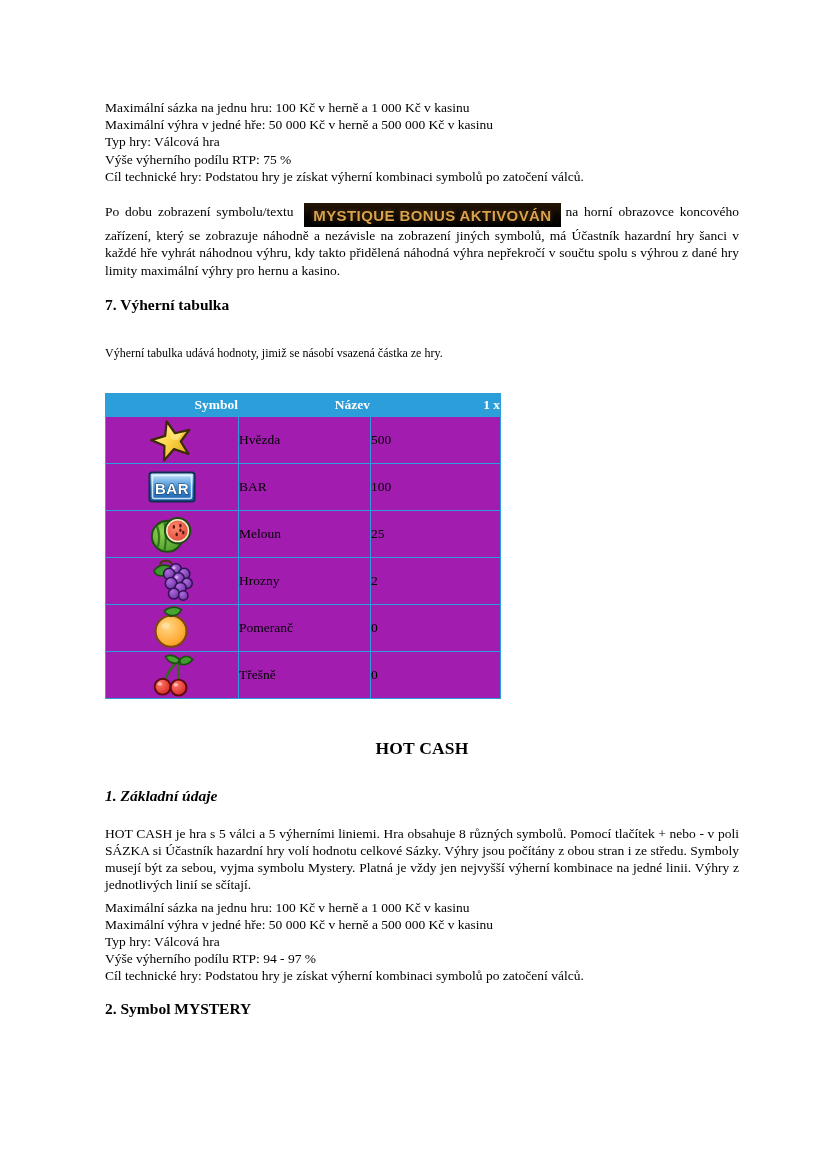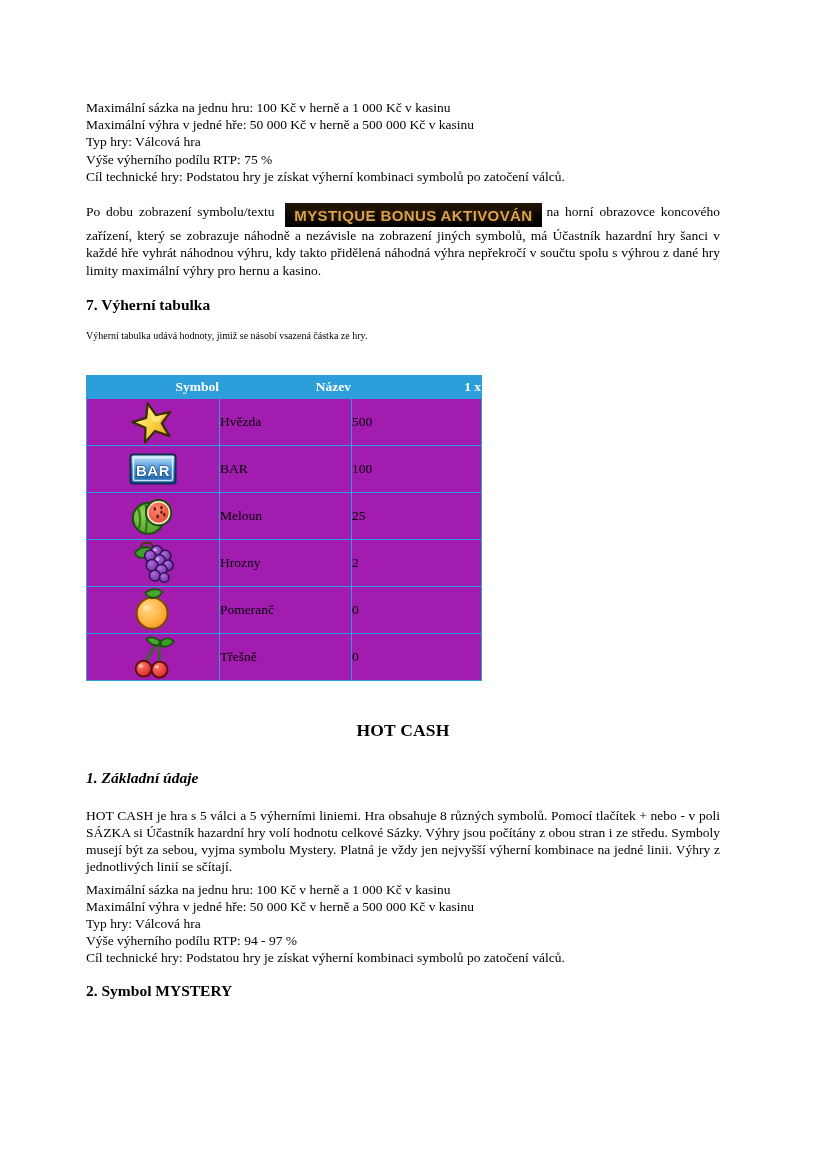--- a/index.html
+++ b/index.html
@@ -7,42 +7,42 @@
   .page {
     position:relative;
     width:827px; height:1169px;
     background:#ffffff;
     font-family:"Liberation Serif", serif;
     color:#000;
     overflow:hidden;
   }
   .content {
     position:absolute;
-    left:86px; top:99px;
+    left:105px; top:99px;
     width:634px;
   }
   .info-line {
     font-size:13.5px;
     line-height:17.2px;
     white-space:nowrap;
   }
   .sec-heading {
     font-size:15.5px;
     font-weight:bold;
     line-height:20px;
     margin-top:8px;
   }
   .para {
     font-size:13.5px;
     line-height:17.2px;
     text-align:justify;
   }
   .para-mystique { margin-top:18px; }
   .heading-paytable { margin-top:16px; }
-  .paytable-intro { margin-top:12px; font-size:10px; line-height:17px; }
+  .paytable-intro { margin-top:30px; font-size:12px; line-height:17px; }
   .badge {
     display:inline-block;
     background:linear-gradient(180deg,#241607 0%,#0a0502 55%,#000000 100%);
     color:#d9a24d;
     font-family:"Liberation Sans", sans-serif;
     font-size:15px;
     font-weight:bold;
     letter-spacing:0.4px;
     padding:4px 9px 3px 9px;
     margin:0 5px;

